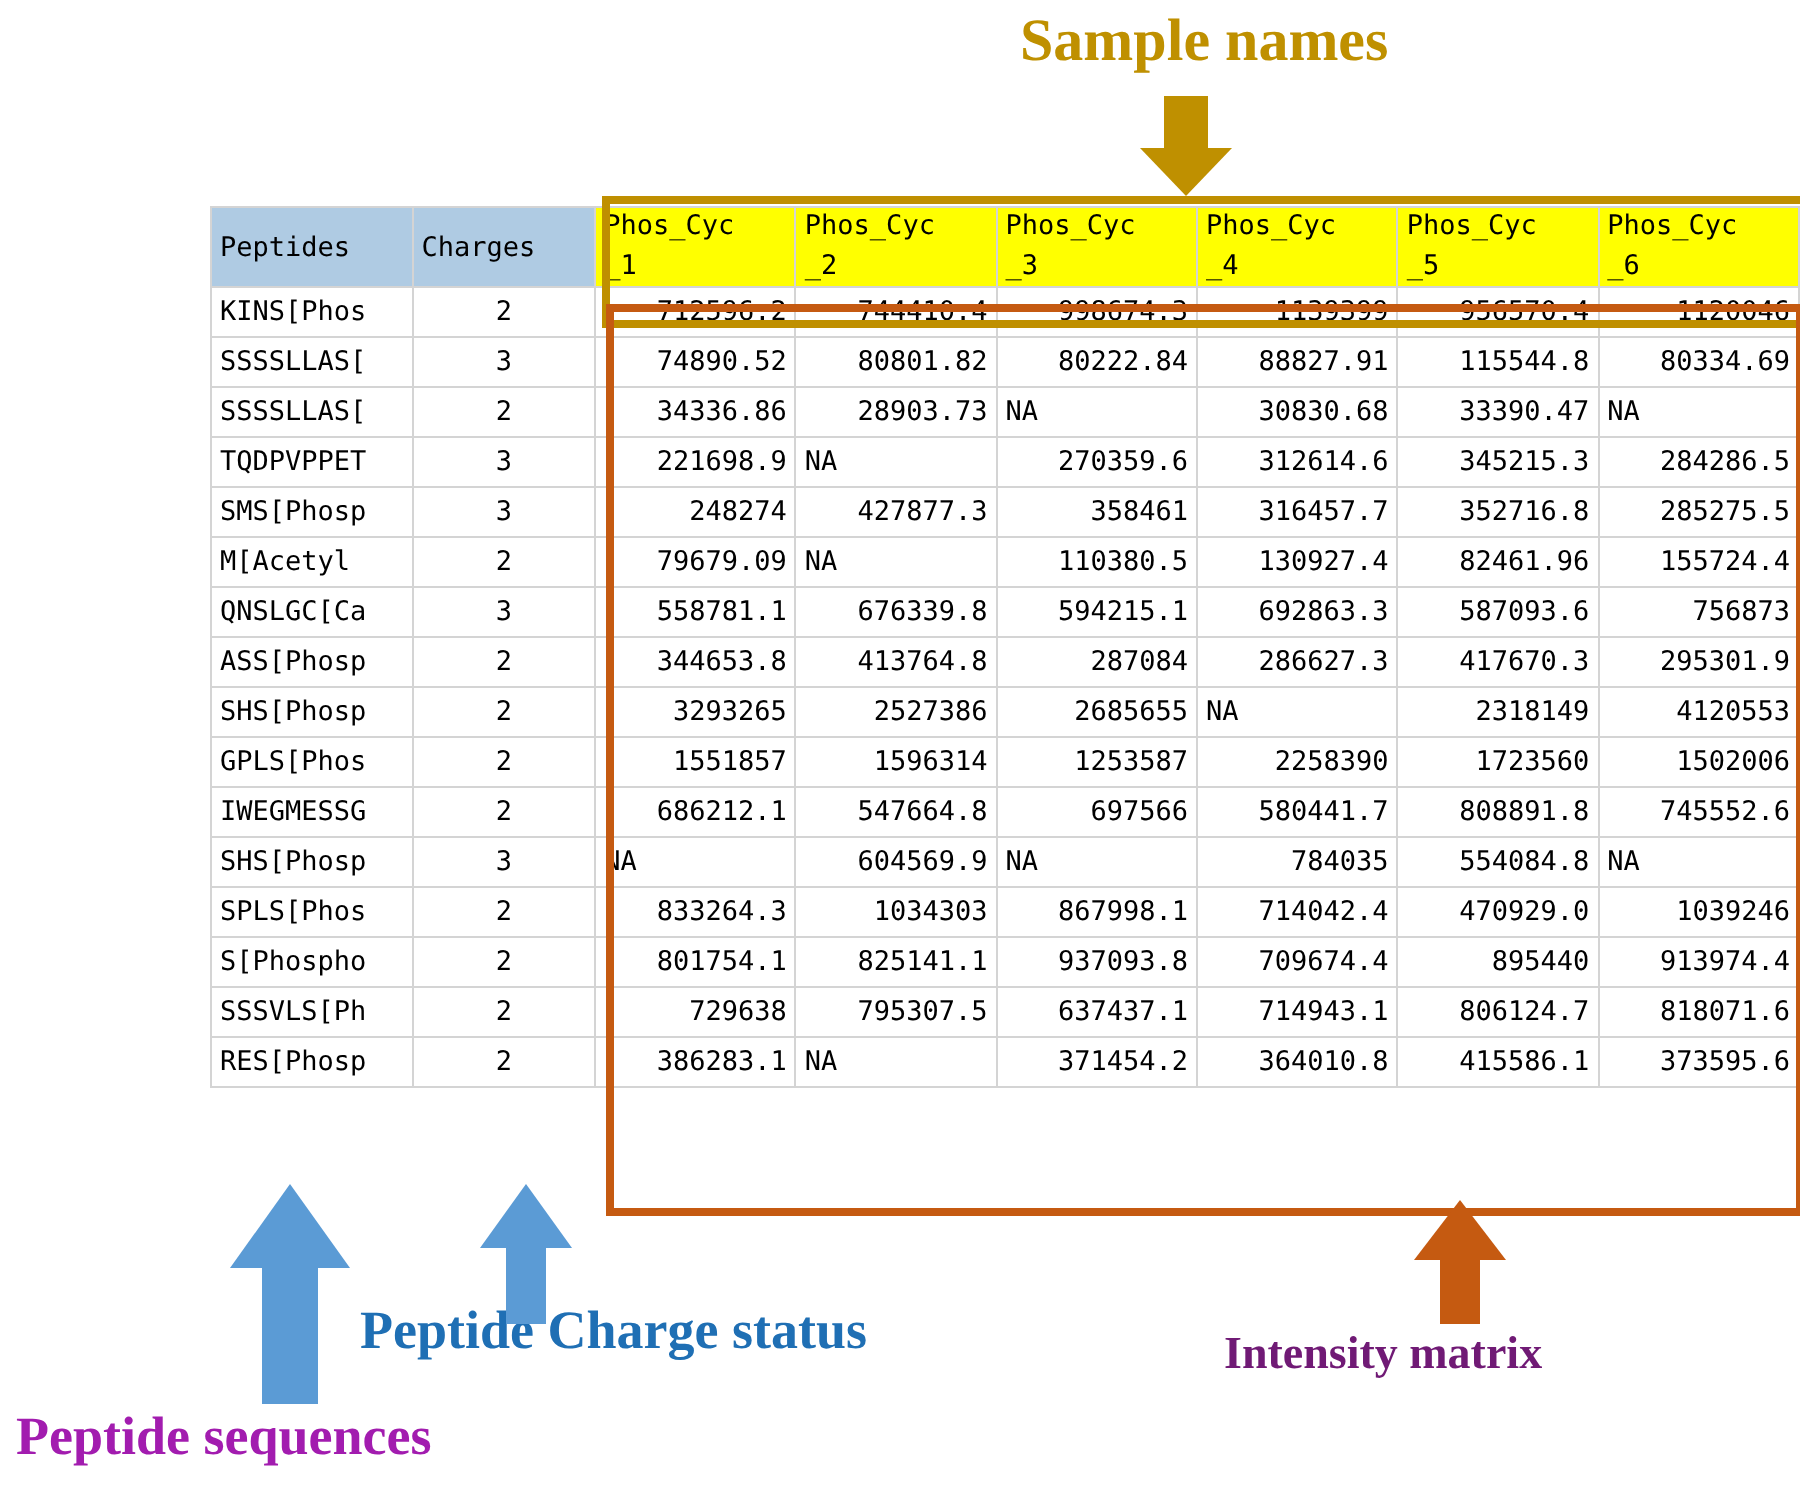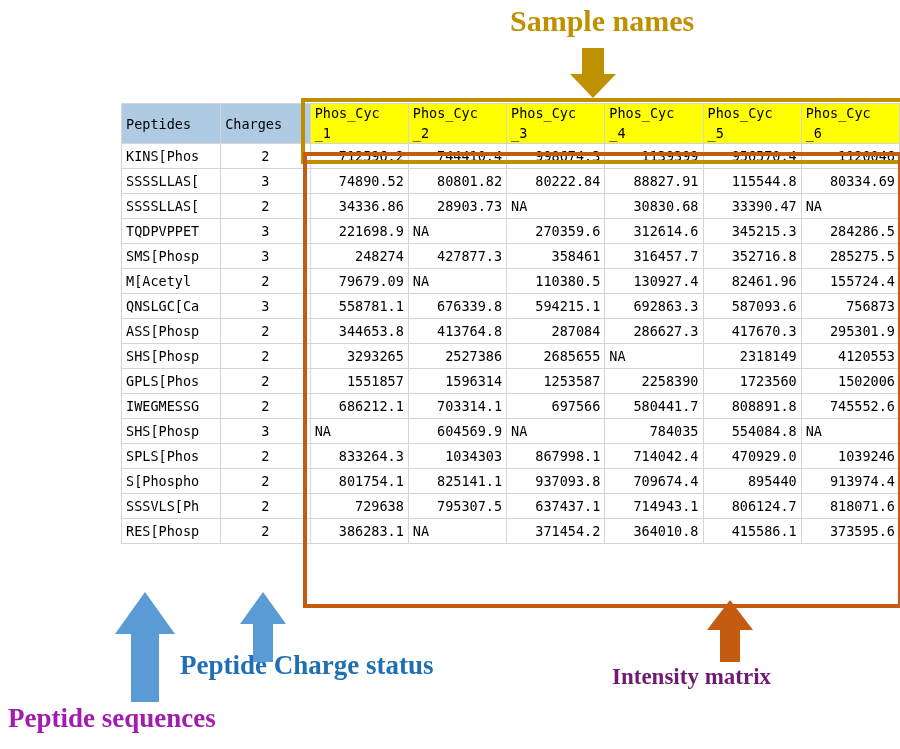--- a/index.html
+++ b/index.html
@@ -96,21 +96,20 @@
   
   #spreadsheet{
     position:absolute;
     left:105px; top:103px;
     border-collapse:collapse;
     font-family:"DejaVu Sans Mono","Liberation Mono",monospace;
     font-size:13.5px;
     color:#000000;
     background:#ffffff;
     table-layout:fixed;
-    margin-left:16px;
   }
   #spreadsheet td,#spreadsheet th{
     border:1px solid #d4d4d4;
     padding:0 4px;
     height:24px;
     overflow:hidden;
     white-space:nowrap;
     font-weight:normal;
   }
 
@@ -268,21 +267,21 @@
         <td class="cell-val col-val">1596314</td>
         <td class="cell-val col-val">1253587</td>
         <td class="cell-val col-val">2258390</td>
         <td class="cell-val col-val">1723560</td>
         <td class="cell-val col-val">1502006</td>
       </tr>
       <tr>
         <td class="cell-pep col-pep">IWEGMESSG</td>
         <td class="cell-chg col-chg">2</td>
         <td class="cell-val col-val">686212.1</td>
-        <td class="cell-val col-val">703314.1</td>
+        <td class="cell-val col-val">547664.8</td>
         <td class="cell-val col-val">697566</td>
         <td class="cell-val col-val">580441.7</td>
         <td class="cell-val col-val">808891.8</td>
         <td class="cell-val col-val">745552.6</td>
       </tr>
       <tr>
         <td class="cell-pep col-pep">SHS[Phosp</td>
         <td class="cell-chg col-chg">3</td>
         <td class="cell-val col-val na">NA</td>
         <td class="cell-val col-val">604569.9</td>

